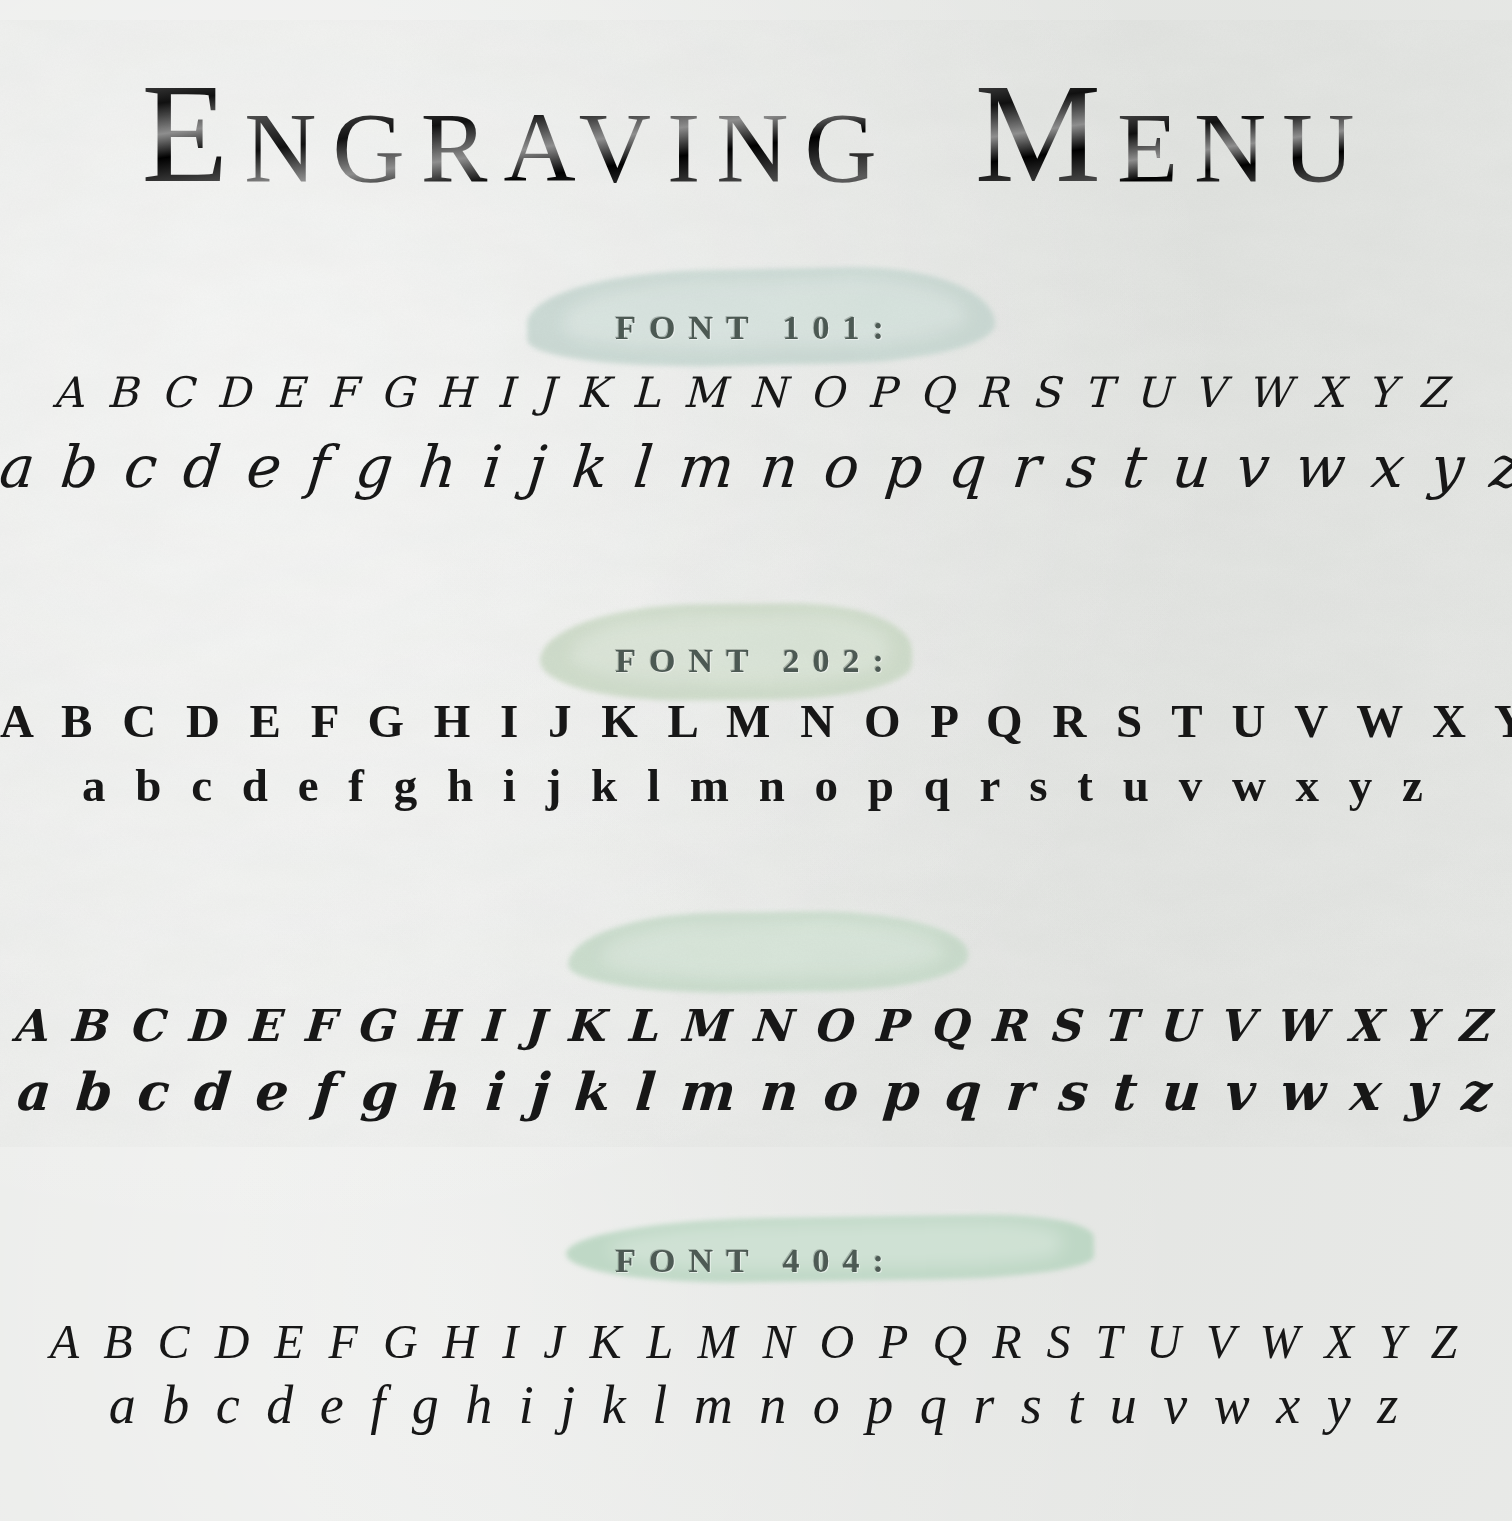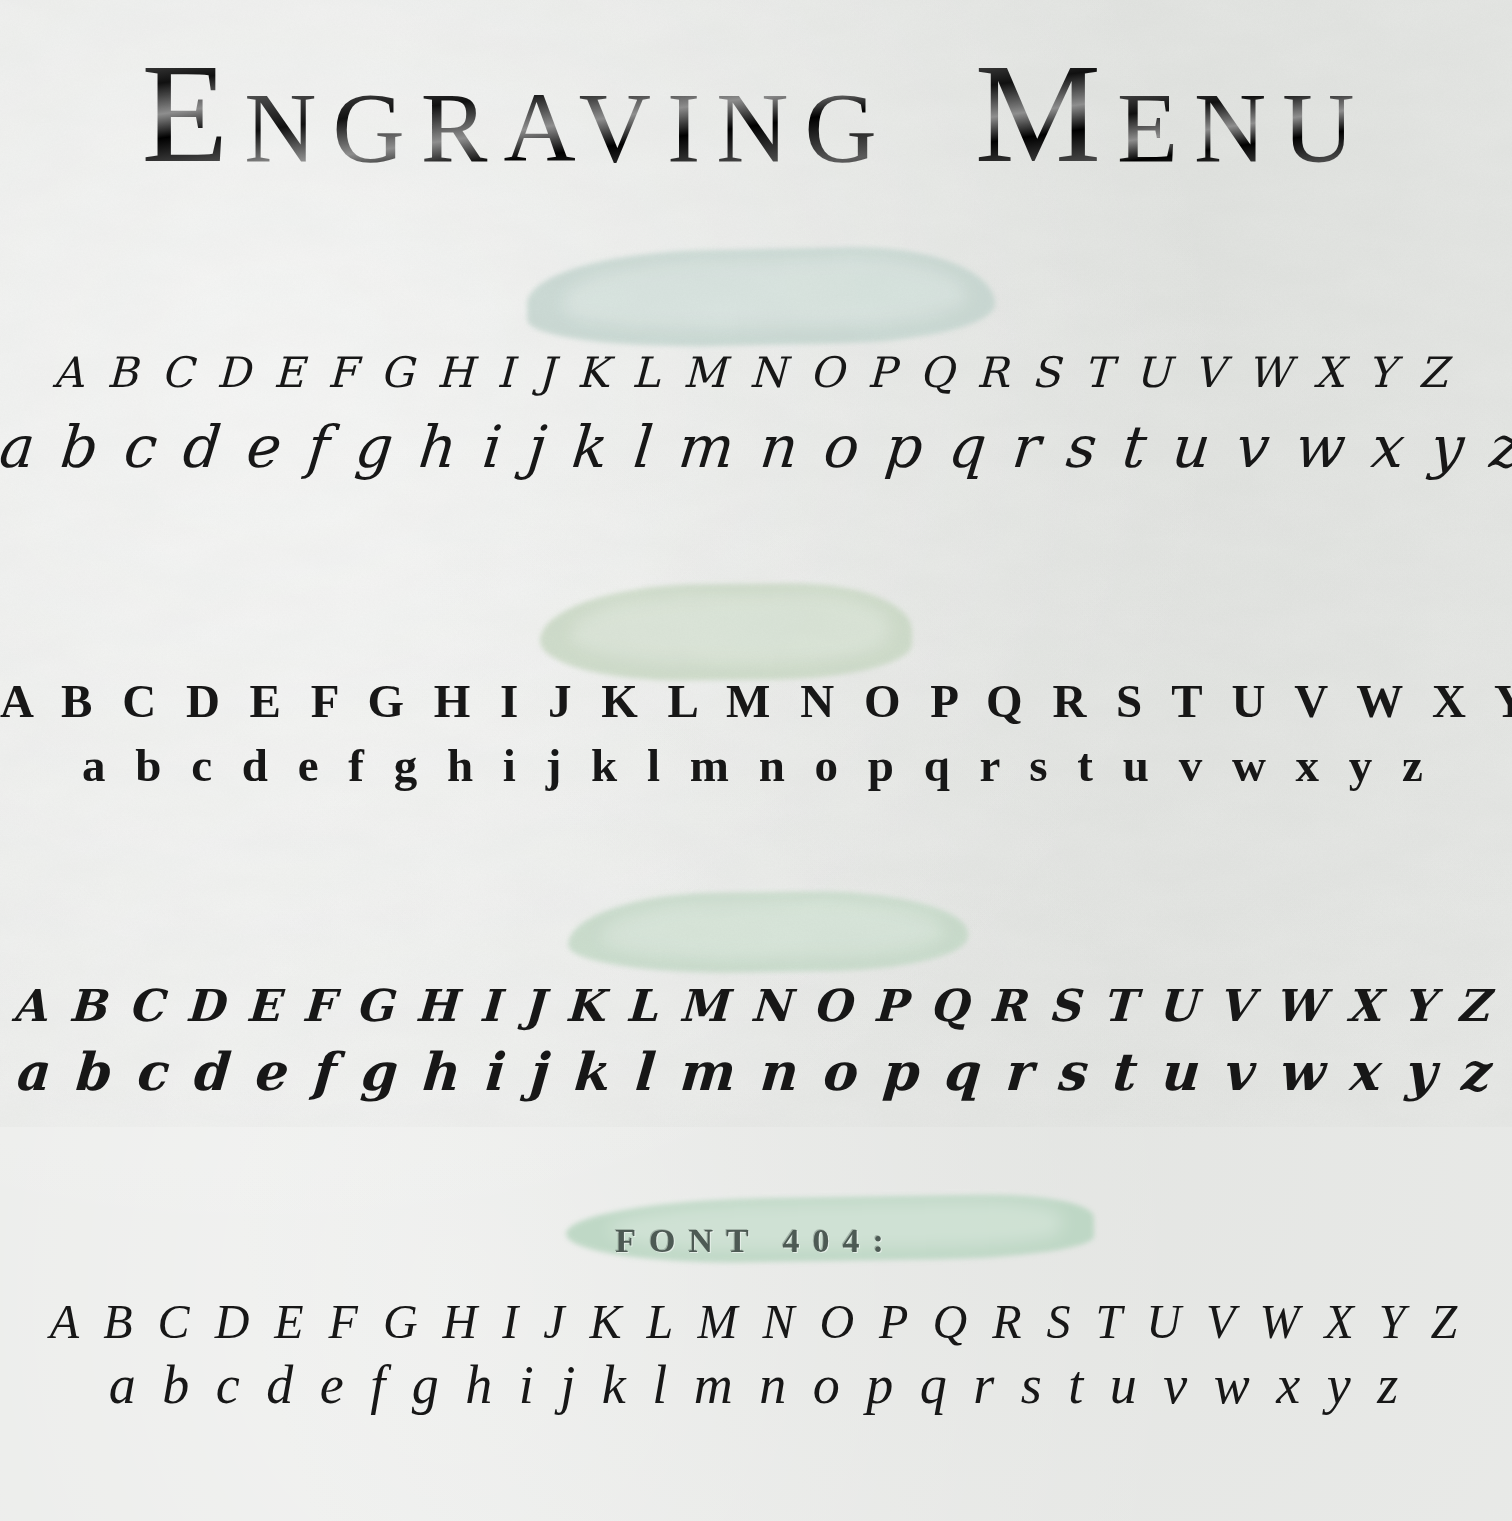--- a/index.html
+++ b/index.html
@@ -7,21 +7,21 @@
     width: 1512px; height: 1521px;
     font-family: "Liberation Serif", serif;
     background-color: #eaebe9;
     background-image:
       radial-gradient(ellipse at 18% 25%, rgba(255,255,255,0.55), rgba(255,255,255,0) 55%),
       radial-gradient(ellipse at 78% 15%, rgba(215,218,214,0.45), rgba(215,218,214,0) 50%),
       radial-gradient(ellipse at 70% 75%, rgba(222,224,221,0.5), rgba(222,224,221,0) 55%),
       radial-gradient(ellipse at 30% 85%, rgba(255,255,255,0.4), rgba(255,255,255,0) 50%);
     overflow: hidden;
   }
-  .canvas { position: relative; width: 1512px; height: 1127px; }
+  .canvas { position: relative; width: 1512px; height: 1127px; margin-top: 20px; }
 
   
   .texture {
     position: absolute; inset: 0; width: 100%; height: 100%;
     pointer-events: none; opacity: 0.55; mix-blend-mode: multiply;
   }
 
   
   .title-row {
     position: absolute; top: 42px; left: 0; width: 100%;
@@ -106,24 +106,26 @@
 <body>
 
 <div class="canvas">
 
   <div class="title-row">
     <span class="title-word"><span class="t-initial">E</span><span class="t-rest">NGRAVING</span></span>
     <span class="title-word"><span class="t-initial">M</span><span class="t-rest">ENU</span></span>
   </div>
 
   <div class="swatch swatch-1" style="background-color: rgb(199, 216, 210);"></div>
+  <div class="font-label label-1">FONT 101:</div>
   <div class="alpha-row r101u">A B C D E F G H I J K L M N O P Q R S T U V W X Y Z</div>
   <div class="alpha-row r101l">a b c d e f g h i j k l m n o p q r s t u v w x y z</div>
 
   <div class="swatch swatch-2" style="background-color: rgb(203, 218, 198);"></div>
+  <div class="font-label label-2">FONT 202:</div>
   <div class="alpha-row r202u">A B C D E F G H I J K L M N O P Q R S T U V W X Y Z</div>
   <div class="alpha-row r202l">a b c d e f g h i j k l m n o p q r s t u v w x y z</div>
 
   <div class="swatch swatch-3" style="background-color: rgb(198, 219, 201);"></div>
   <div class="alpha-row r303u">A B C D E F G H I J K L M N O P Q R S T U V W X Y Z</div>
   <div class="alpha-row r303l">a b c d e f g h i j k l m n o p q r s t u v w x y z</div>
 
   <div class="swatch swatch-4" style="background-color: rgb(184, 213, 192);"></div>
   <div class="font-label label-4">FONT 404:</div>
   <div class="alpha-row r404u">A B C D E F G H I J K L M N O P Q R S T U V W X Y Z</div>

